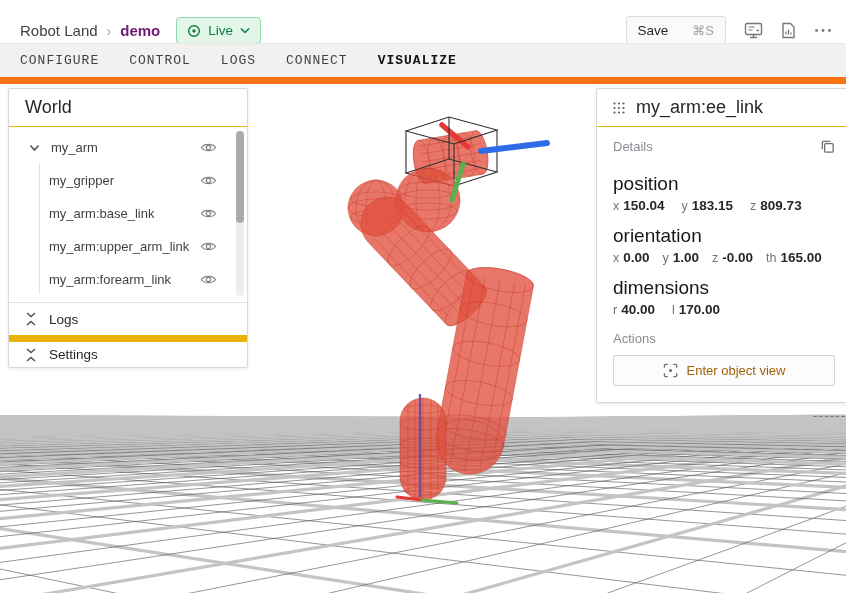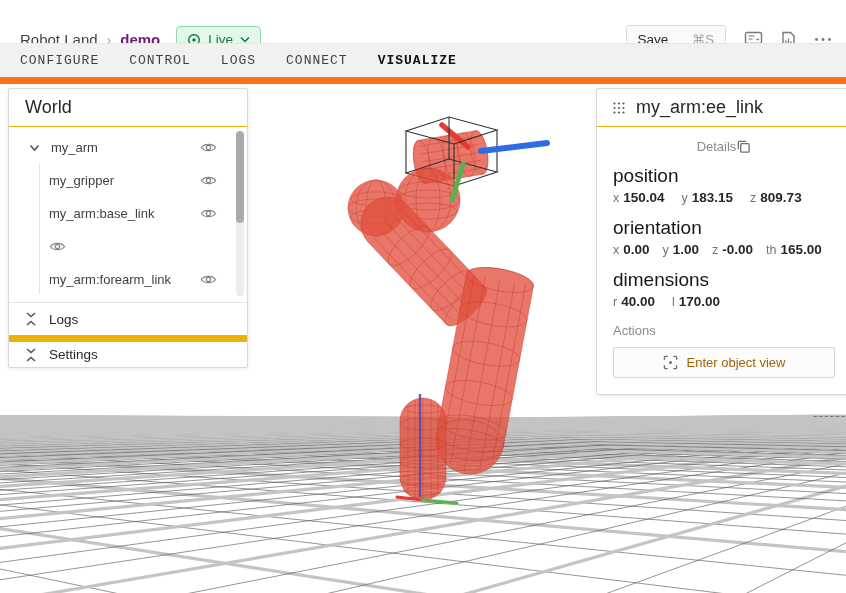--- a/index.html
+++ b/index.html
@@ -1,21 +1,21 @@
 <!DOCTYPE html>
 <html><head>
 <meta charset="utf-8">
 <style>
   * { margin:0; padding:0; box-sizing:border-box; }
   html,body { width:846px; height:593px; overflow:hidden; background:#fff;
     font-family:"Liberation Sans", sans-serif; color:#3f3f46; }
   .stage { position:relative; width:846px; height:593px; }
 
   
-  .app-header { position:absolute; top:12px; left:0; right:0; height:43px; background:#fff;
+  .app-header { position:absolute; top:3px; left:0; right:0; height:43px; background:#fff;
     display:flex; align-items:center; padding:12px 14px 0 20px; z-index:30; }
   .crumb { display:flex; align-items:center; gap:9px; font-size:15px; }
   .crumb .app { color:#3f3f46; }
   .crumb .sep { color:#a1a1aa; font-size:14px; }
   .crumb .machine { font-weight:700; color:#701a75; }
   .live-badge { margin-left:16px; display:flex; align-items:center; gap:7px; height:27px;
     padding:0 10px; background:#e3f6ea; border:1px solid #93d9af; border-radius:4px;
     color:#0c7c3f; font-size:13.5px; cursor:pointer; }
   .header-right { margin-left:auto; display:flex; align-items:center; gap:18px; }
   .save-btn { display:flex; align-items:center; gap:24px; height:29px; padding:0 11px;
@@ -56,22 +56,22 @@
     background:#ababab; border-radius:4px; }
   .section-row { display:flex; align-items:center; gap:12px; height:32px; padding:0 16px;
     font-size:13.5px; color:#27272a; cursor:pointer; }
   .section-row + .section-row { border-top:7px solid #eab308; }
   .fold-icon { color:#52525b; display:flex; }
 
   .right-panel { left:596px; top:88px; width:256px; }
   .right-panel .panel-header { gap:11px; cursor:grab; }
   .drag-dots { color:#5a5a62; display:flex; }
   .detail-body { padding:12px 16px 16px; }
-  .detail-head { display:flex; align-items:center; justify-content:center;
-    font-size:13px; color:#8a8a93; margin-bottom:11px; }
+  .detail-head { display:flex; align-items:center; justify-content:space-between;
+    font-size:13px; color:#8a8a93; margin-bottom:19px; }
   .copy-icon { color:#6f6f78; cursor:pointer; display:flex; }
   .group { margin-bottom:12px; }
   .group .glabel { font-size:19px; font-weight:400; color:#18181b; margin-bottom:3px; }
   .vals { display:flex; gap:17px; font-size:13.5px; }
   .pair { display:flex; align-items:baseline; gap:4px; }
   .pair .k { color:#71717a; font-size:12.5px; }
   .pair .v { color:#27272a; font-weight:600; }
   .actions-label { font-size:13px; color:#8a8a93; margin:14px 0 9px; }
   .object-btn { width:100%; height:31px; display:flex; align-items:center; justify-content:center;
     gap:9px; background:#fcfcfc; border:1px solid #d4d4d4; border-radius:2px;
@@ -589,20 +589,21 @@
         <span class="lbl">my_arm:base_link</span>
         <span class="eye">
           <svg width="17" height="13" viewBox="0 0 24 17" fill="none" stroke="currentColor" stroke-width="1.7">
               <path d="M2,8.5 C6,2.5 18,2.5 22,8.5 C18,14.5 6,14.5 2,8.5 Z"></path>
               <circle cx="12" cy="8.5" r="3.1"></circle>
             </svg>
         </span>
       </div>
 
       <div class="tree-row">
+        <span class="lbl">my_arm:upper_arm_link</span>
         <span class="eye">
           <svg width="17" height="13" viewBox="0 0 24 17" fill="none" stroke="currentColor" stroke-width="1.7">
               <path d="M2,8.5 C6,2.5 18,2.5 22,8.5 C18,14.5 6,14.5 2,8.5 Z"></path>
               <circle cx="12" cy="8.5" r="3.1"></circle>
             </svg>
         </span>
       </div>
 
       <div class="tree-row">
         <span class="lbl">my_arm:forearm_link</span>

